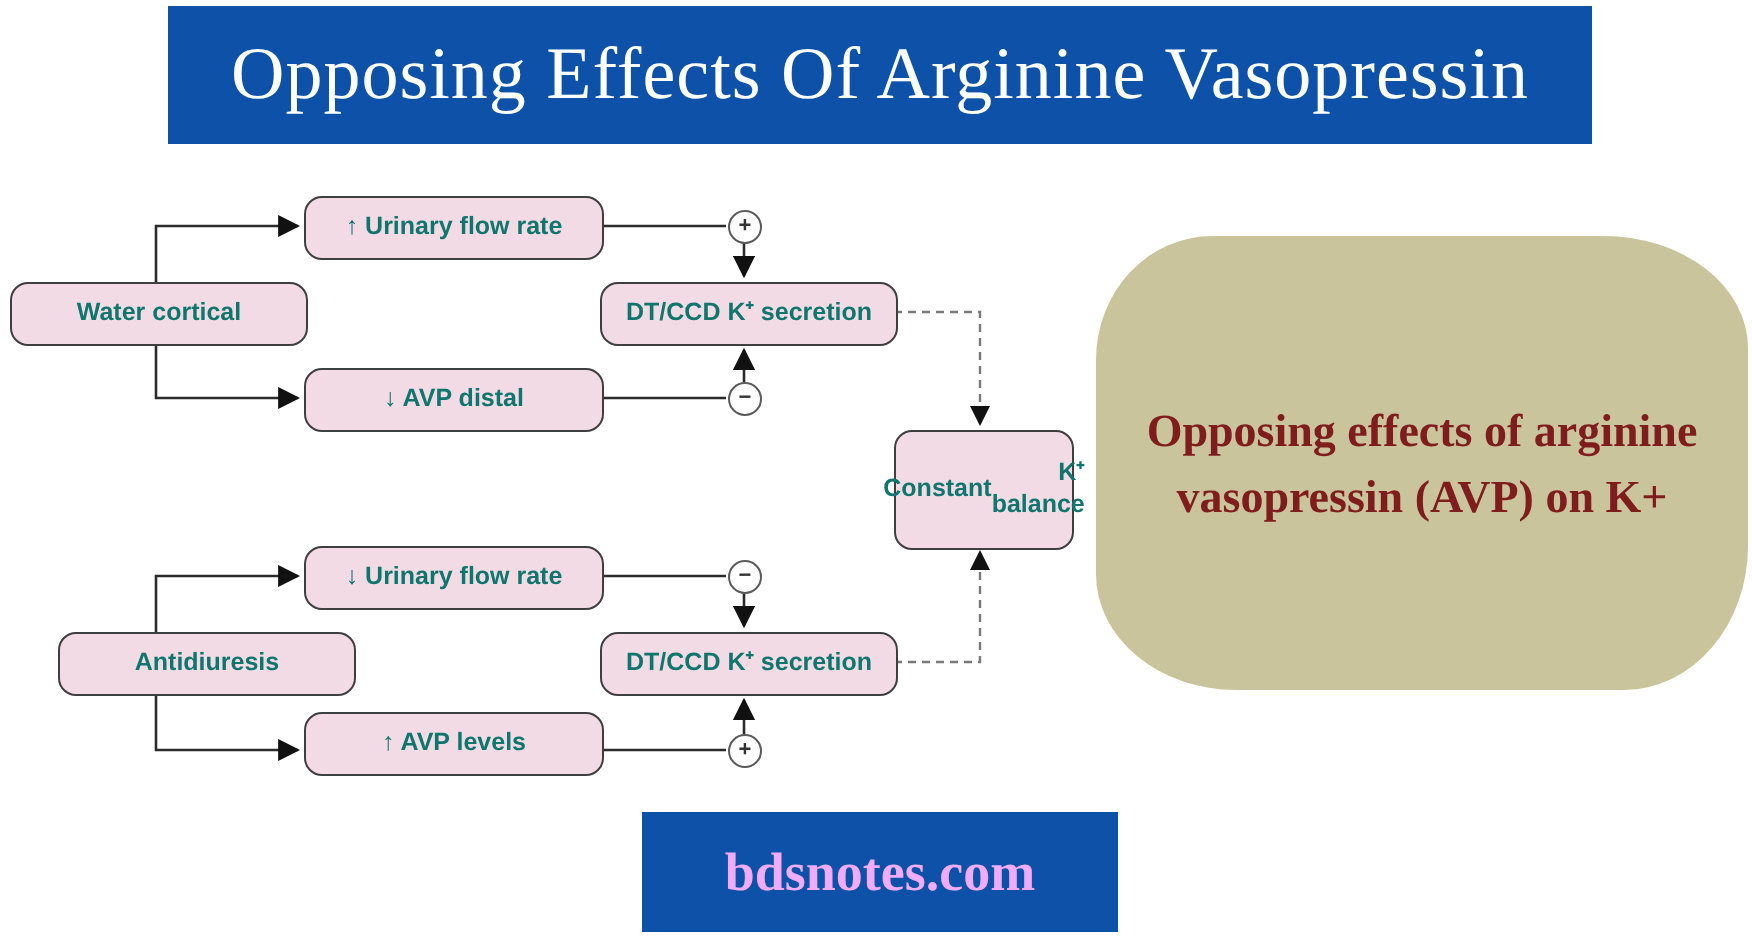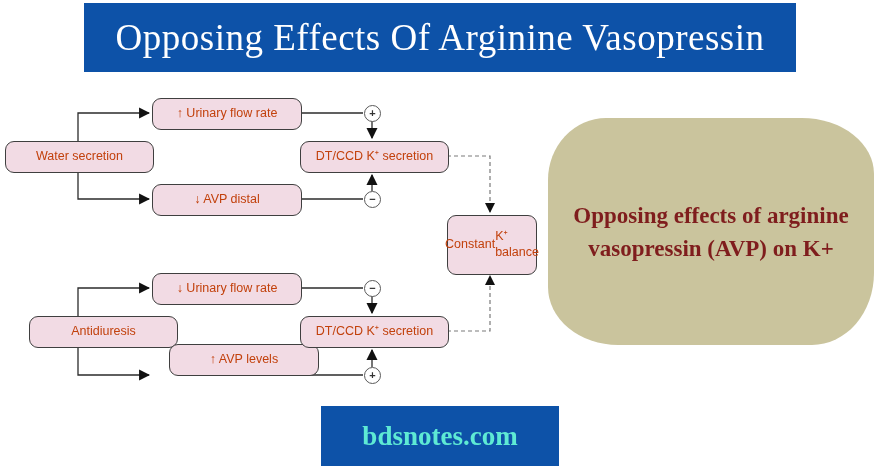--- a/index.html
+++ b/index.html
@@ -9,41 +9,41 @@
 
   
   .banner{left:84px;top:3px;width:712px;height:69px;background:#0d52a8;
           display:flex;align-items:center;justify-content:center;}
   .banner h1{margin:0;color:#ffffff;font-family:"Liberation Serif",serif;
              font-weight:normal;font-size:37px;letter-spacing:.5px;white-space:nowrap;}
 
   
   .node{background:#f2dbe4;border:1.5px solid #3f3f3f;border-radius:9px;
         display:flex;align-items:center;justify-content:center;
-        font-size:12.5px;font-weight:normal;color:#c2410c;z-index:2;
-        text-align:left;line-height:1.25;}
+        font-size:12.5px;font-weight:bold;color:#0f766e;z-index:2;
+        text-align:right;line-height:1.25;}
   .sign{width:15px;height:15px;border:1.2px solid #5a5a5a;border-radius:50%;
         background:#ffffff;color:#333;display:flex;align-items:center;
         justify-content:center;font-size:11px;font-weight:bold;z-index:2;
         line-height:1;}
   svg.wires{left:0;top:0;z-index:1;}
 
   
   .caption{left:548px;top:118px;width:326px;height:227px;background:#cac49d;
            border-radius:58px 72px 62px 70px / 62px 56px 72px 58px;
            display:flex;flex-direction:column;align-items:center;
            justify-content:center;z-index:2;}
   .caption div{font-family:"Liberation Serif",serif;font-weight:bold;
                font-size:23px;line-height:33px;color:#7f1d1d;text-align:center;
                white-space:nowrap;}
 
   
   .footer{left:321px;top:406px;width:238px;height:60px;background:#0d52a8;
           display:flex;align-items:center;justify-content:center;}
-  .footer span{color:#5eead4;font-family:"Liberation Serif",serif;
+  .footer span{color:#f0abfc;font-family:"Liberation Serif",serif;
                font-weight:bold;font-size:27px;}
 </style>
 </head>
 <body>
 
 <div class="abs banner">
   <h1>Opposing Effects Of Arginine Vasopressin</h1>
 </div>
 
 <svg class="abs wires" width="876" height="475" viewBox="0 0 876 475">
@@ -69,30 +69,30 @@
     <path d="M372,296 V313" marker-end="url(#arw)"></path>
     <path d="M300,375 H363"></path>
     <path d="M372,367 V350" marker-end="url(#arw)"></path>
   </g>
   <g stroke="#7a7a7a" stroke-width="1.2" fill="none" stroke-dasharray="4,3">
     <path d="M447,156 H490 V212" marker-end="url(#arw)"></path>
     <path d="M447,331 H490 V276" marker-end="url(#arw)"></path>
   </g>
 </svg>
 
-<div class="abs node" style="left:5px;top:141px;width:147px;height:30px;">Water secretion</div>
+<div class="abs node" style="left:5px;top:141px;width:147px;height:30px;">Water cortical</div>
 <div class="abs node" style="left:152px;top:98px;width:148px;height:30px;">↑ Urinary flow rate</div>
 <div class="abs node" style="left:152px;top:184px;width:148px;height:30px;">↓ AVP distal</div>
 <div class="abs node" style="left:300px;top:141px;width:147px;height:30px;">DT/CCD K⁺ secretion</div>
 <div class="abs sign" style="left:364px;top:105px;">+</div>
 <div class="abs sign" style="left:364px;top:191px;">−</div>
 
 <div class="abs node" style="left:5px;top:316px;width:147px;height:30px;margin-left:24px;">Antidiuresis</div>
 <div class="abs node" style="left:152px;top:273px;width:148px;height:30px;">↓ Urinary flow rate</div>
-<div class="abs node" style="left:152px;top:344px;width:148px;height:30px;margin-left:17px;">↑ AVP levels</div>
+<div class="abs node" style="left:152px;top:356px;width:148px;height:30px;">↑ AVP levels</div>
 <div class="abs node" style="left:300px;top:316px;width:147px;height:30px;">DT/CCD K⁺ secretion</div>
 <div class="abs sign" style="left:364px;top:280px;">−</div>
 <div class="abs sign" style="left:364px;top:367px;">+</div>
 
 <div class="abs node" style="left:447px;top:215px;width:88px;height:58px;flex-direction:row;">
   <span>Constant</span>
   <span>K⁺ balance</span>
 </div>
 
 <div class="abs caption">

